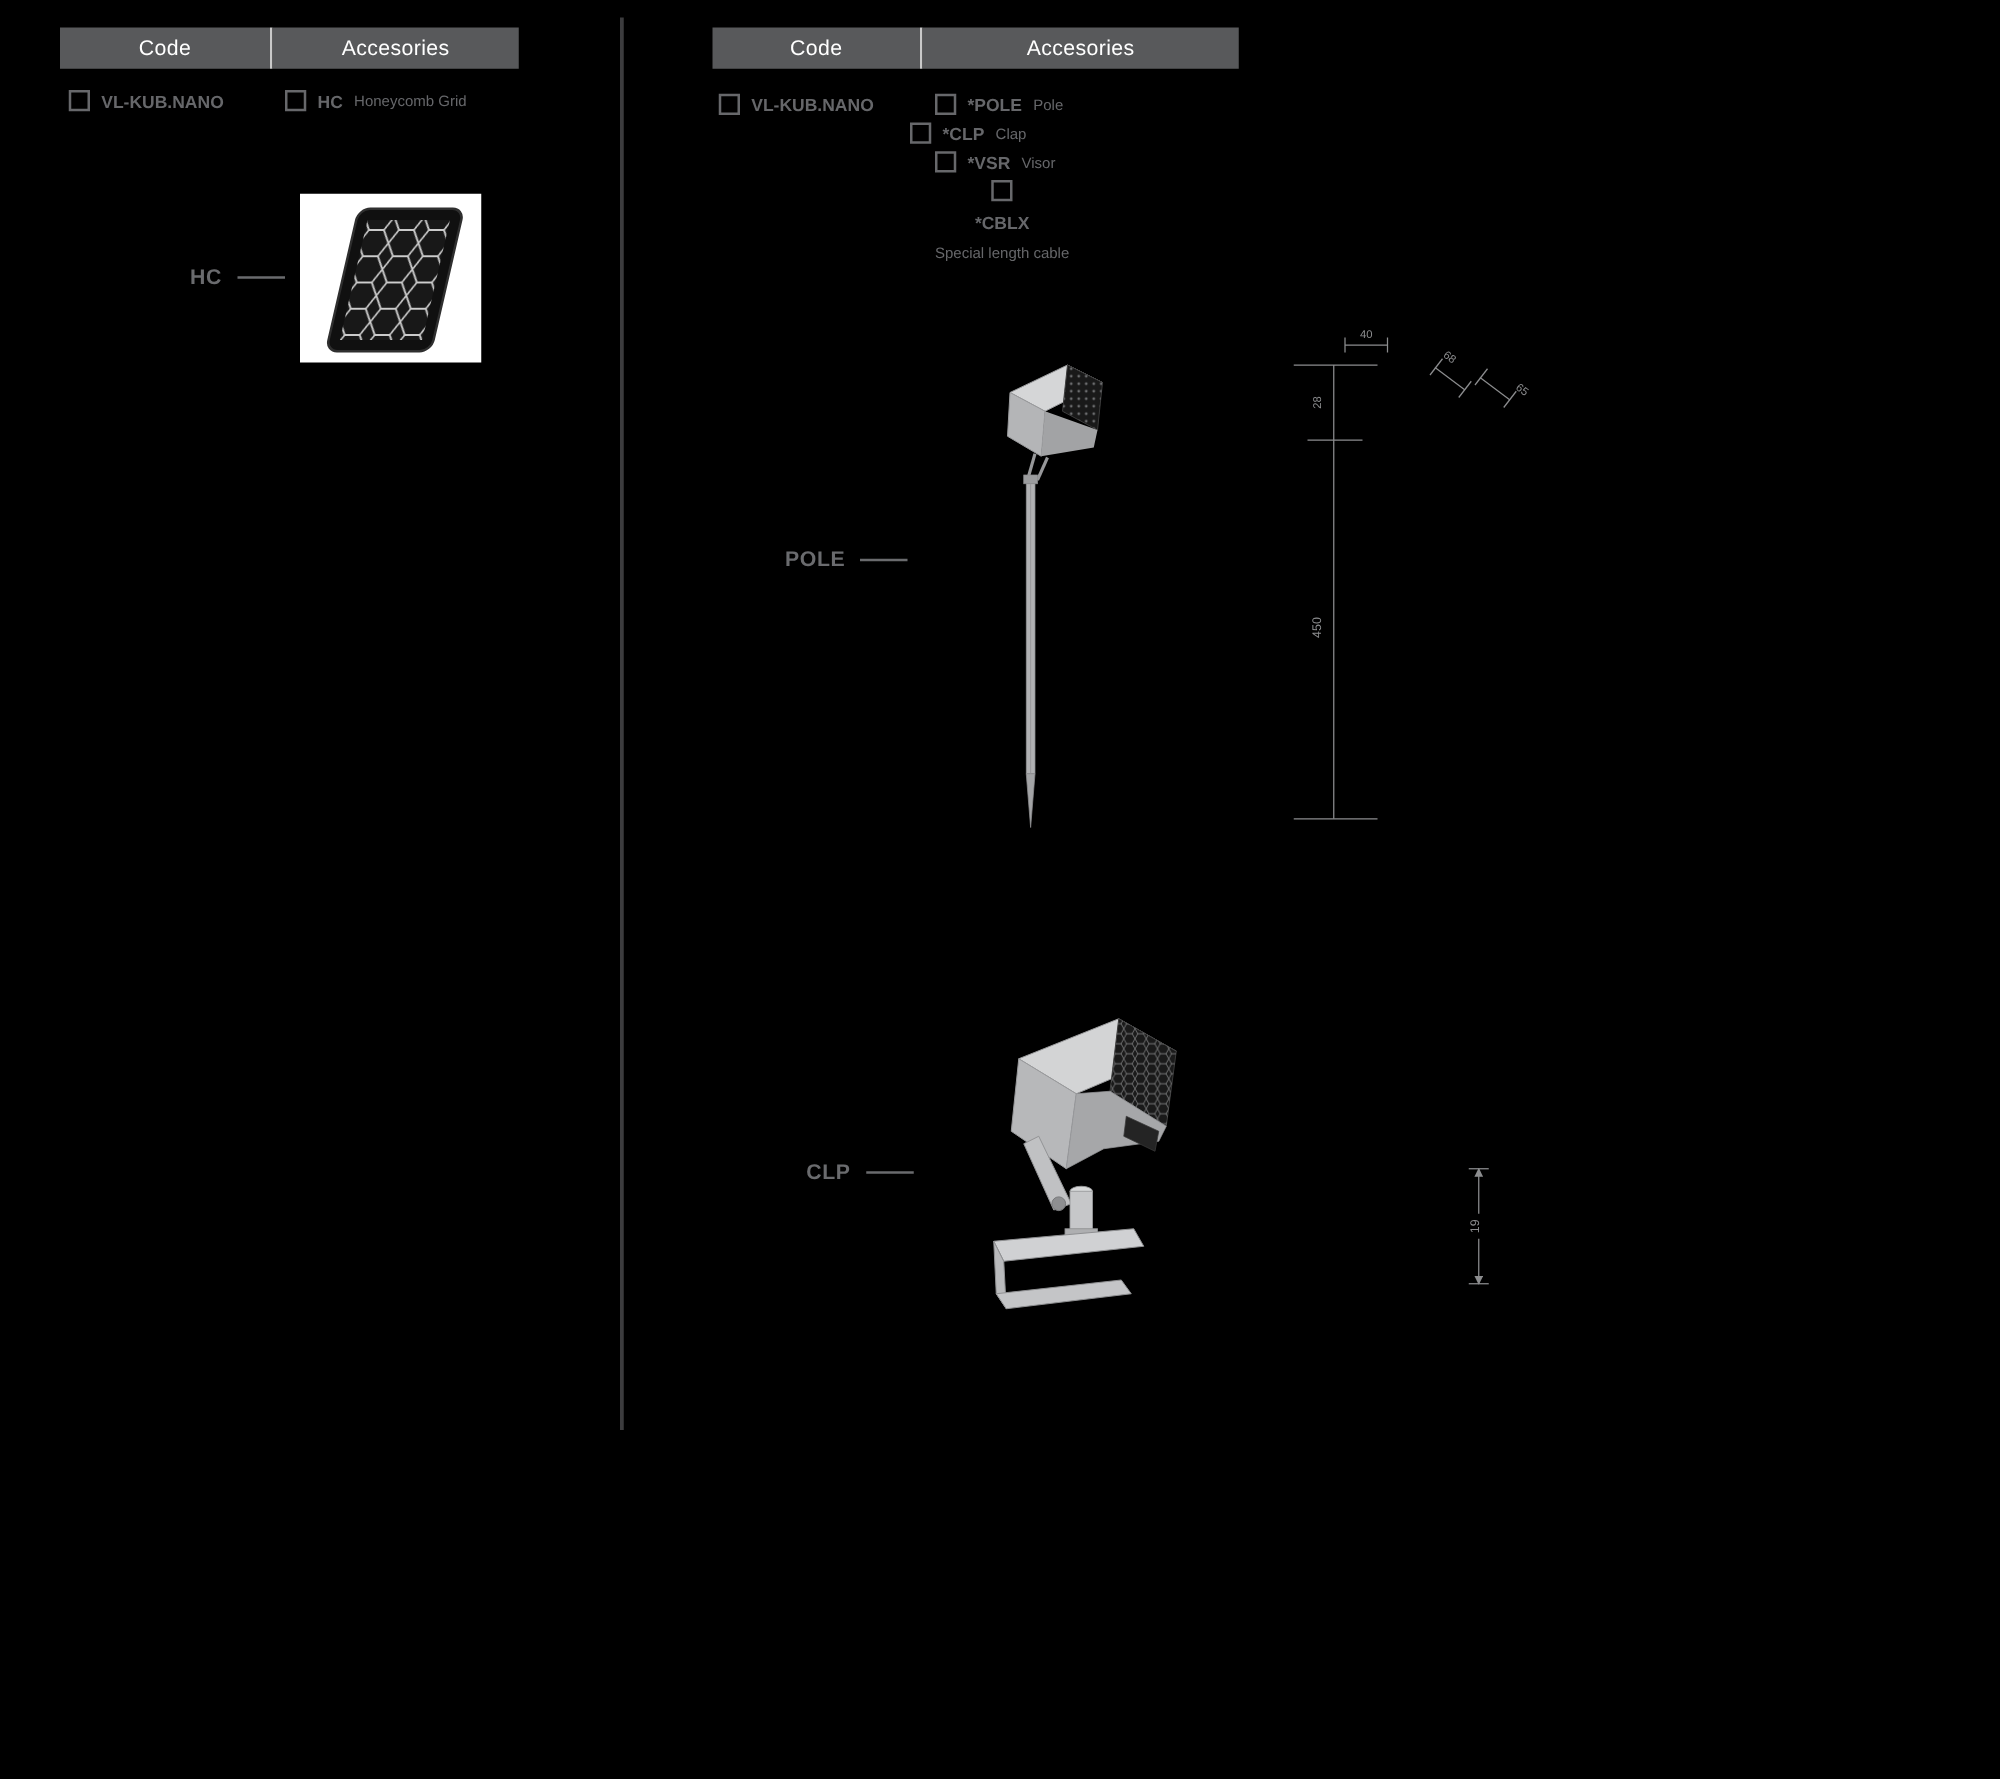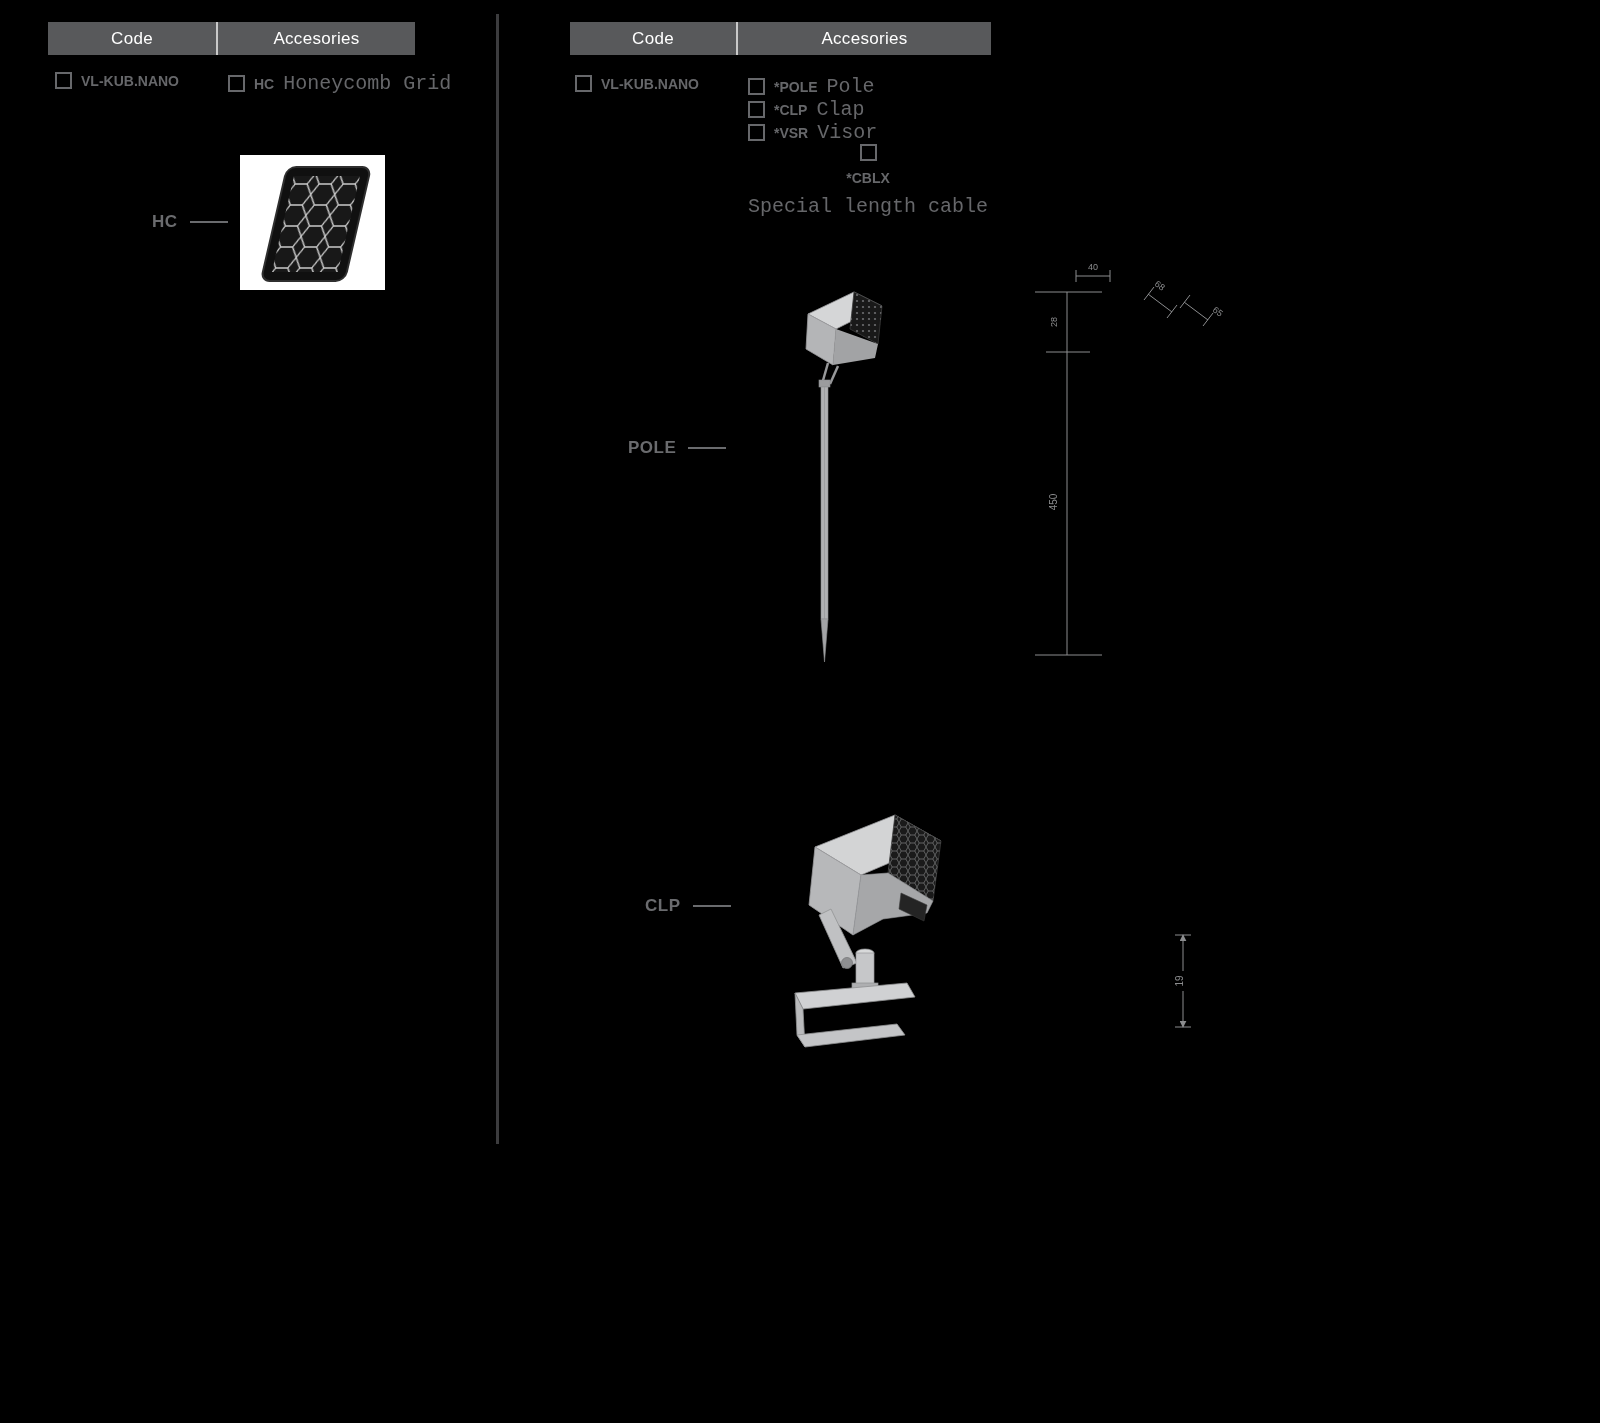--- a/index.html
+++ b/index.html
@@ -12,21 +12,21 @@
   .hdr .cell {
     background:#58595b; color:#fff; display:flex; align-items:center;
     justify-content:center; font-size:17px; letter-spacing:.3px;
   }
   .hdr .sep { width:2px; background:#c9c9c9; }
   
   .cbx { width:13px; height:13px; border:2px solid #67686b; background:transparent; flex:0 0 auto; display:inline-block; }
   
   .row { position:absolute; display:flex; align-items:center; gap:9px; }
   .code-text { font-weight:bold; color:#66676a; font-size:14px; white-space:nowrap; }
-  .desc-text { color:#66676a; font-size:20px; white-space:nowrap;font-family:Liberation Mono, monospace; }
+  .desc-text { color:#66676a; font-size:12px; white-space:nowrap; }
   
   .fig-label { position:absolute; display:flex; align-items:center; gap:12px;
     color:#6a6b6e; font-weight:bold; font-size:17px; letter-spacing:.5px; }
   .dash { width:38px; height:2px; background:#6a6b6e; }
   
   .divider { position:absolute; background:#3c3c3e; }
   
   .note { position:absolute; color:#606164; font-style:italic; font-size:14.5px; line-height:24px; }
   .note .indent { margin-left:14px; }
   
@@ -94,21 +94,21 @@
   <div class="row" style="left:575px; top:75px;">
     <span class="cbx"></span>
     <span class="code-text">VL-KUB.NANO</span>
   </div>
 
   <div class="row" style="left:748px; top:75px;">
     <span class="cbx"></span>
     <span class="code-text">*POLE</span>
     <span class="desc-text">Pole</span>
   </div>
-  <div class="row" style="left:748px; top:98px;justify-content:space-between;">
+  <div class="row" style="left:728px; top:98px;justify-content:space-between;">
     <span class="cbx"></span>
     <span class="code-text">*CLP</span>
     <span class="desc-text">Clap</span>
   </div>
   <div class="row" style="left:748px; top:121px;">
     <span class="cbx"></span>
     <span class="code-text">*VSR</span>
     <span class="desc-text">Visor</span>
   </div>
   <div class="row" style="left:748px; top:144px;flex-direction:column;">
@@ -168,21 +168,21 @@
       <line class="dim-line" x1="374" y1="38" x2="384" y2="25"></line>
       <line class="dim-line" x1="397" y1="56" x2="407" y2="43"></line>
       <text font-size="9" text-anchor="middle" transform="rotate(38 388 26)" x="388" y="26">68</text>
       <line class="dim-line" x1="414" y1="40" x2="438" y2="58"></line>
       <line class="dim-line" x1="410" y1="46" x2="420" y2="33"></line>
       <line class="dim-line" x1="433" y1="64" x2="443" y2="51"></line>
       <text font-size="9" text-anchor="middle" transform="rotate(38 446 52)" x="446" y="52">65</text>
     </g>
   </svg>
 
-  <div class="fig-label" style="left:645px; top:896px;">
+  <div class="fig-label" style="left:645px; top:928px;">
     <span>CLP</span>
     <span class="dash"></span>
   </div>
 
   <svg style="left:755px; top:795px;" width="480" height="265" viewBox="0 0 480 265">
     <defs>
       <pattern id="chex" width="9" height="8" patternUnits="userSpaceOnUse">
         <path d="M2.2 0 L6.8 0 L9 4 L6.8 8 L2.2 8 L0 4 Z" fill="none" stroke="#7d7e80" stroke-width="0.7"></path>
       </pattern>
       <marker id="arr" viewBox="0 0 10 10" refX="9" refY="5" markerWidth="7" markerHeight="7" orient="auto-start-reverse">

